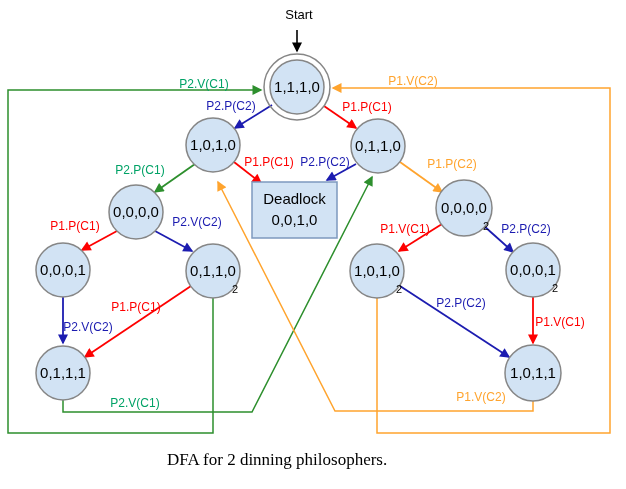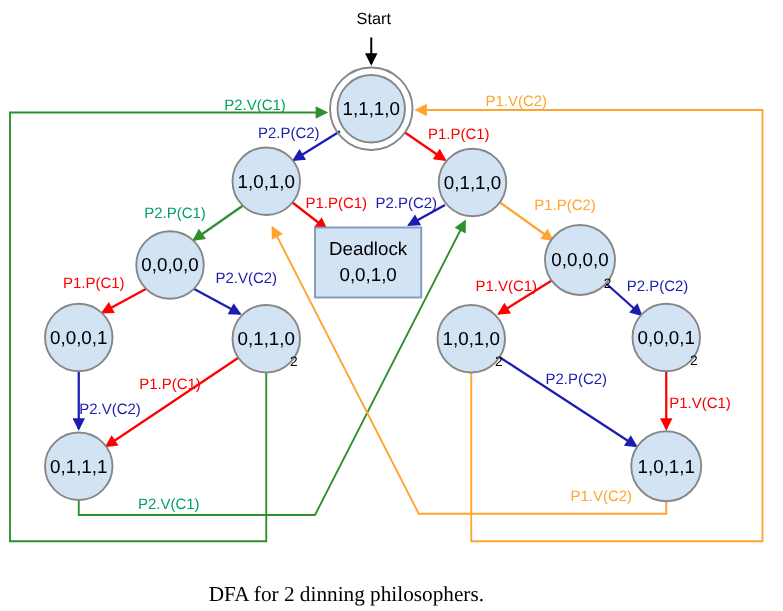--- a/index.html
+++ b/index.html
@@ -1,20 +1,20 @@
 <!DOCTYPE html>
 <html><head>
 <meta charset="utf-8">
 <style>
   html,body{margin:0;padding:0;background:#ffffff;}
   #page{position:relative;width:626px;height:489px;background:#ffffff;overflow:hidden;
         font-family:"Liberation Sans",sans-serif;}
   #dfa-svg{position:absolute;left:0;top:0;}
   #caption{position:absolute;left:167px;top:450px;
-           font-family:"Liberation Serif",serif;font-size:17px;color:#000;margin-top:16px;}
+           font-family:"Liberation Serif",serif;font-size:17px;color:#000;}
   text{font-family:"Liberation Sans",sans-serif;}
 </style>
 </head>
 <body>
 
 <div id="page">
   <svg id="dfa-svg" width="626" height="445" viewBox="0 0 626 445">
       <defs>
         <marker id="arr-black" viewBox="0 0 10 10" refX="8.5" refY="5" markerWidth="12" markerHeight="10" orient="auto" markerUnits="userSpaceOnUse">
           <path d="M0,0 L10,5 L0,10 Z" fill="#000000"></path>

